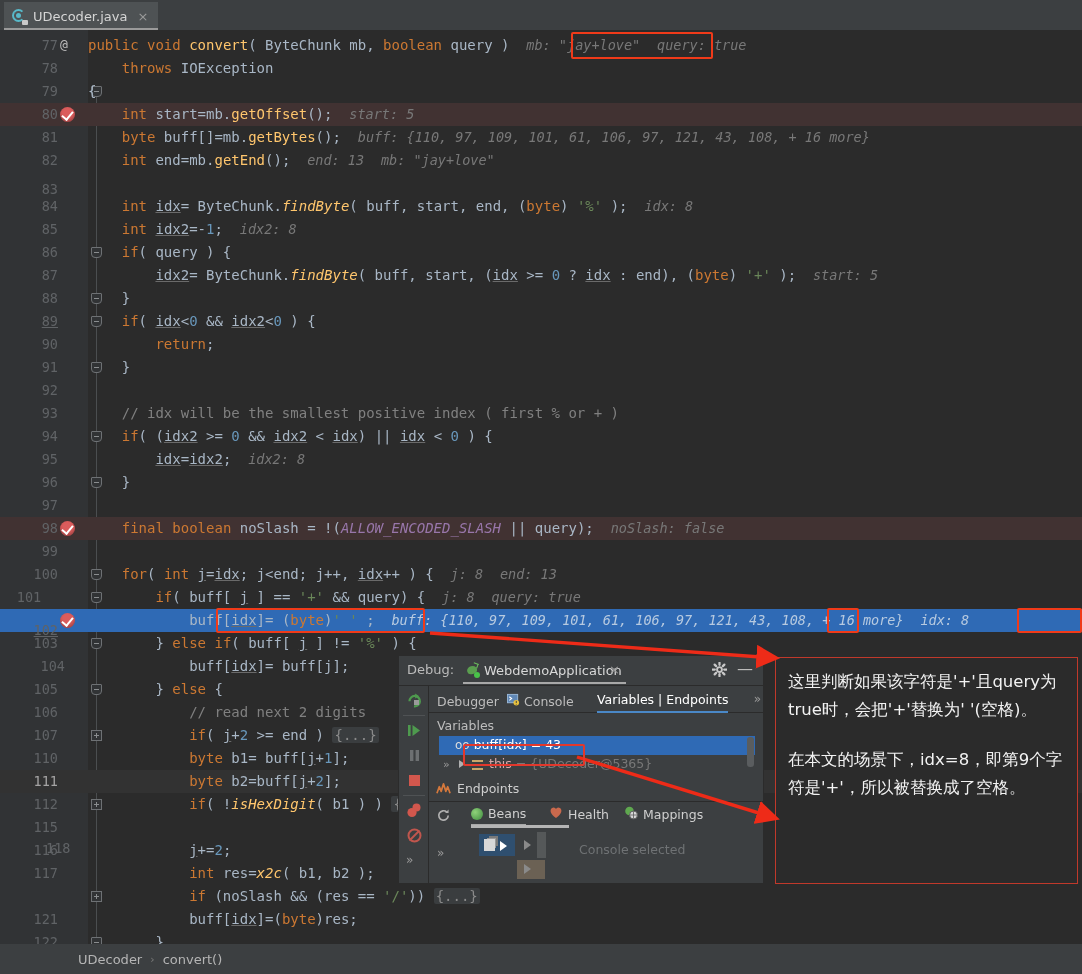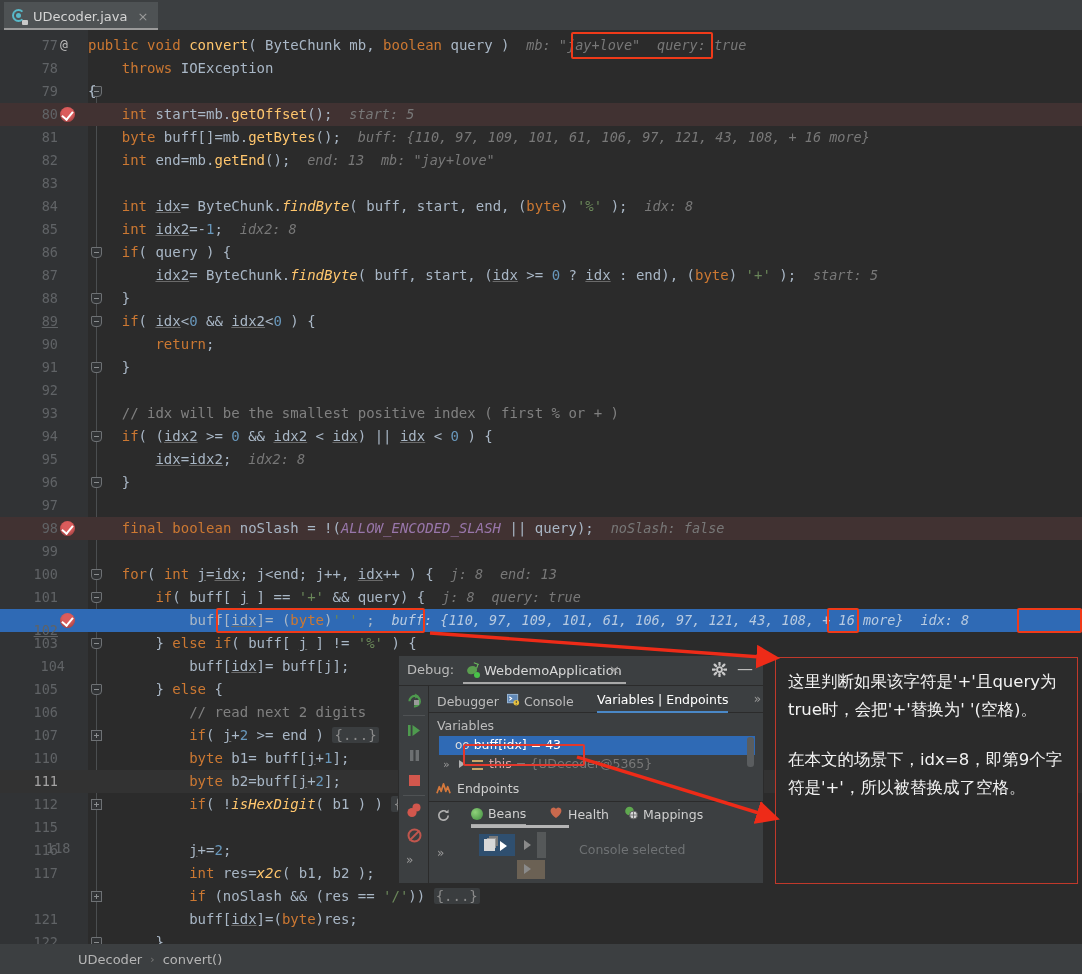--- a/index.html
+++ b/index.html
@@ -300,21 +300,21 @@
       <div class="rowbg bg-exec" style="top: 73px;"></div>
       <div class="linenum" style="top: 73px;">80</div>
       <div class="gmark" style="top: 77px;">
         <div class="bp"></div>
       </div>
       <div class="code" style="top: 73px;">    <span class="kw">int</span> start=mb.<span class="mthn">getOffset</span>();<span style="color:transparent">  </span><span class="hint">start: 5</span><span style="color:transparent">  </span></div>
       <div class="linenum" style="top: 96px;">81</div>
       <div class="code" style="top: 96px;">    <span class="kw">byte</span> buff[]=mb.<span class="mthn">getBytes</span>();<span style="color:transparent">  </span><span class="hint">buff: {110, 97, 109, 101, 61, 106, 97, 121, 43, 108, + 16 more}</span><span style="color:transparent">  </span></div>
       <div class="linenum" style="top: 119px;">82</div>
       <div class="code" style="top: 119px;">    <span class="kw">int</span> end=mb.<span class="mthn">getEnd</span>();<span style="color:transparent">  </span><span class="hint">end: 13</span><span style="color:transparent">  </span><span class="hint">mb: "jay+love"</span><span style="color:transparent">  </span></div>
-      <div class="linenum" style="top: 142px;">83</div>
+      <div class="linenum" style="top: 148px;">83</div>
       <div class="code" style="top: 142px;"></div>
       <div class="linenum" style="top: 165px;">84</div>
       <div class="code" style="top: 165px;">    <span class="kw">int</span> <span class="lv">idx</span>= ByteChunk.<span class="mth">findByte</span>( buff, start, end, (<span class="kw">byte</span>) <span class="str">'%'</span> );<span style="color:transparent">  </span><span class="hint">idx: 8</span><span style="color:transparent">  </span></div>
       <div class="linenum" style="top: 188px;">85</div>
       <div class="code" style="top: 188px;">    <span class="kw">int</span> <span class="lv">idx2</span>=-<span class="num">1</span>;<span style="color:transparent">  </span><span class="hint">idx2: 8</span><span style="color:transparent">  </span></div>
       <div class="linenum" style="top: 211px;">86</div>
       <div class="fold minus" style="top: 217px;"></div>
       <div class="code" style="top: 211px;">    <span class="kw">if</span>( query ) {</div>
       <div class="linenum" style="top: 234px;">87</div>
       <div class="code" style="top: 234px;">        <span class="lv">idx2</span>= ByteChunk.<span class="mth">findByte</span>( buff, start, (<span class="lv">idx</span> &gt;= <span class="num">0</span> ? <span class="lv">idx</span> : end), (<span class="kw">byte</span>) <span class="str">'+'</span> );<span style="color:transparent">  </span><span class="hint">start: 5</span><span style="color:transparent">  </span></div>
@@ -347,21 +347,21 @@
       <div class="linenum" style="top: 487px;">98</div>
       <div class="gmark" style="top: 491px;">
         <div class="bp"></div>
       </div>
       <div class="code" style="top: 487px;">    <span class="kw">final</span> <span class="kw">boolean</span> noSlash = !(<span class="sfld">ALLOW_ENCODED_SLASH</span> || query);<span style="color:transparent">  </span><span class="hint">noSlash: false</span><span style="color:transparent">  </span></div>
       <div class="linenum" style="top: 510px;">99</div>
       <div class="code" style="top: 510px;"></div>
       <div class="linenum" style="top: 533px;">100</div>
       <div class="fold minus" style="top: 539px;"></div>
       <div class="code" style="top: 533px;">    <span class="kw">for</span>( <span class="kw">int</span> <span class="lv">j</span>=<span class="lv">idx</span>; j&lt;end; j++, <span class="lv">idx</span>++ ) {<span style="color:transparent">  </span><span class="hint">j: 8</span><span style="color:transparent">  </span><span class="hint">end: 13</span><span style="color:transparent">  </span></div>
-      <div class="linenum" style="top: 556px;">101</div>
+      <div class="linenum" style="top: 556px; text-align: center;">101</div>
       <div class="fold minus" style="top: 562px;"></div>
       <div class="code" style="top: 556px;">        <span class="kw">if</span>( buff[ <span class="lv">j</span> ] == <span class="str">'+'</span> &amp;&amp; query) {<span style="color:transparent">  </span><span class="hint">j: 8</span><span style="color:transparent">  </span><span class="hint">query: true</span><span style="color:transparent">  </span></div>
       <div class="rowbg bg-sel" style="top: 579px; left: 0px; width: 1082px;"></div>
       <div class="linenum" style="top: 589px; text-decoration: underline;">102</div>
       <div class="gmark" style="top: 583px;">
         <div class="bp"></div>
       </div>
       <div class="code" style="top: 579px;">            buff[<span class="lv">idx</span>]= (<span class="kw">byte</span>)<span class="str">' '</span> ;<span style="color:transparent">  </span><span class="hint-sel">buff: {110, 97, 109, 101, 61, 106, 97, 121, 43, 108, + 16 more}</span><span style="color:transparent">  </span><span class="hint-sel">idx: 8</span><span style="color:transparent">  </span></div>
       <div class="linenum" style="top: 602px;">103</div>
       <div class="fold minus" style="top: 608px;"></div>

